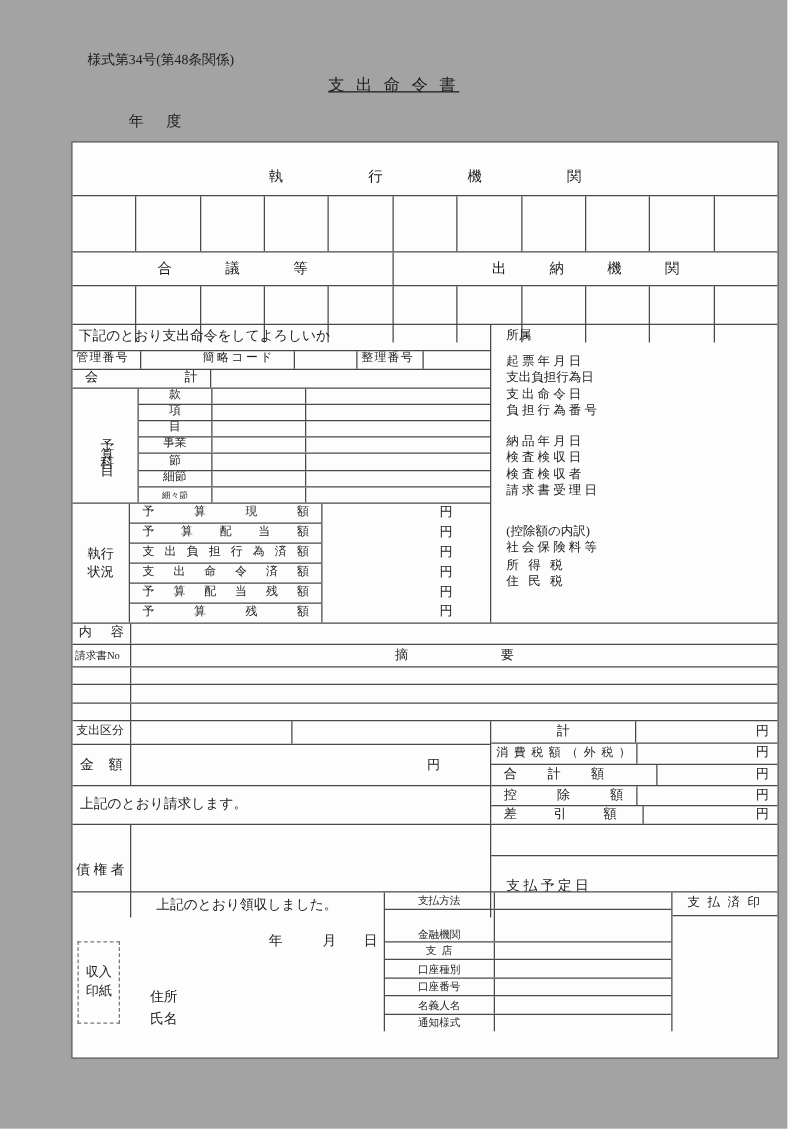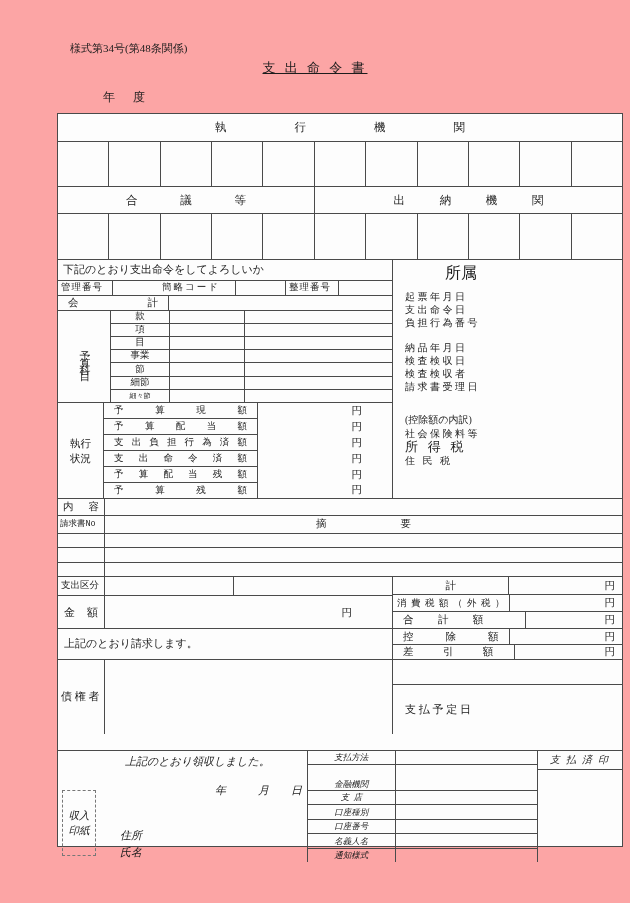--- a/index.html
+++ b/index.html
@@ -1,17 +1,17 @@
 <!DOCTYPE html>
 <html><head>
 <meta charset="utf-8">
 <style>
   :root{ --ln:#4a4a4a; --tx:#1c1c1c; }
   html,body{margin:0;padding:0;background:#e8e8e8;}
-  .sheet{position:relative;width:630px;height:903px;background:#fca5a5;margin:0 auto;
+  .sheet{position:relative;width:630px;height:903px;background:#a3a3a3;margin:0 auto;
          font-family:"Liberation Serif","DejaVu Serif",serif;color:var(--tx);
          font-size:10.5px;line-height:1.25;overflow:hidden;}
   .abs{position:absolute;}
   .r{display:flex;box-sizing:border-box;}
   .c{box-sizing:border-box;overflow:hidden;}
   .col{display:flex;flex-direction:column;box-sizing:border-box;}
   .bt{border-top:1px solid var(--ln);}
   .bl{border-left:1px solid var(--ln);}
   .bb{border-bottom:1px solid var(--ln);}
   .jy{text-align:justify;text-align-last:justify;}
@@ -31,21 +31,21 @@
 <body>
 
 <div class="sheet">
 
   <div class="abs" style="left:70px;top:42px;font-size:11px;">様式第34号(第48条関係)</div>
   <div class="abs ct" style="left:0;top:60px;width:630px;font-size:13px;letter-spacing:3px;text-decoration:underline;">支 出 命 令 書</div>
   <div class="abs pre" style="left:103px;top:90px;font-size:12px;letter-spacing:4px;">年  度</div>
 
   <div id="formbox">
 
-    <div class="sec" style="top:0;height:145px;">
+    <div class="sec" style="top:15px;height:145px;">
       <div class="r" style="height:27px;">
         <div class="c" style="width:100%;line-height:26px;">
             <span class="jy" style="display:block;width:250px;margin:0 auto;font-size:11.5px;">執行機関</span>
           </div>
       </div>
       <div class="r bt" style="height:45px;">
         <div class="c" style="flex:1"></div>
         <div class="c bl" style="flex:1"></div>
         <div class="c bl" style="flex:1"></div>
         <div class="c bl" style="flex:1"></div>
@@ -169,41 +169,42 @@
                 <span>円</span>
               </div>
             <div class="c yen" style="flex:1;padding-right:30px;">
                 <span>円</span>
               </div>
           </div>
         </div>
       </div>
 
       <div class="c bl" style="width:230px;padding-left:12px;">
-        <div style="padding-top:3px;font-size:16px;margin-bottom:7px;margin-left:40px;">所属</div>
+        <div style="padding-top:3px;font-size:10px;margin-bottom:7px;">所属</div>
         <div class="pre" style="font-size:10px;line-height:13px;">起 票 年 月 日</div>
+        <div class="pre" style="font-size:10px;line-height:13px;">支出負担行為日</div>
         <div class="pre" style="font-size:10px;line-height:13px;">支 出 命 令 日</div>
         <div class="pre" style="font-size:10px;line-height:13px;">負 担 行 為 番 号</div>
         <div class="pre" style="font-size:10px;line-height:13px;margin-top:12px;">納 品 年 月 日</div>
         <div class="pre" style="font-size:10px;line-height:13px;">検 査 検 収 日</div>
         <div class="pre" style="font-size:10px;line-height:13px;">検 査 検 収 者</div>
         <div class="pre" style="font-size:10px;line-height:13px;">請 求 書 受 理 日</div>
         <div class="pre" style="font-size:10px;line-height:13.5px;margin-top:20px;">(控除額の内訳)</div>
         <div class="pre" style="font-size:10px;line-height:13.5px;">社 会 保 険 料 等</div>
-        <div class="pre" style="font-size:13px;line-height:13.5px;">所   得   税</div>
+        <div class="pre" style="font-size:10px;line-height:13.5px;">所   得   税</div>
         <div class="pre" style="font-size:10px;line-height:13.5px;">住   民   税</div>
       </div>
     </div>
 
     <div class="sec bt col" style="top:384px;height:78px;">
       <div class="r" style="height:16px;">
         <div class="c jy" style="width:46px;padding:0 5px;line-height:15px;">内容</div>
         <div class="c bl" style="width:518px;"></div>
       </div>
-      <div class="r bt" style="height:18px;font-family:Liberation Mono, monospace;">
+      <div class="r bt" style="height:18px;">
         <div class="c vm xs" style="width:46px;padding-left:2px;">請求書No</div>
         <div class="c bl" style="width:518px;line-height:17px;">
             <span class="jy" style="display:block;width:95px;margin:0 auto;">摘要</span>
           </div>
       </div>
       <div class="r bt" style="height:15px;">
         <div class="c" style="width:46px;"></div>
         <div class="c bl" style="width:518px;"></div>
       </div>
       <div class="r bt" style="height:15px;">
@@ -269,21 +270,21 @@
       <div class="r" style="width:334px;">
         <div class="c vm pre" style="width:46px;padding-left:3px;font-size:11px;">債 権 者</div>
         <div class="c bl" style="width:288px;"></div>
       </div>
       <div class="col bl" style="width:230px;">
         <div class="c bb" style="height:25px;"></div>
         <div class="c vm pre" style="height:49px;padding-left:12px;font-size:11px;">支 払 予 定 日</div>
       </div>
     </div>
 
-    <div class="sec bt r" style="top:636px;height:112px;font-style:italic;">
+    <div class="sec bt r" style="top:599px;height:112px;">
 
       <div class="c" style="width:249px;position:relative;">
         <div class="abs" style="left:67px;top:4px;font-size:11px;">上記のとおり領収しました。</div>
         <div class="abs" style="left:157px;top:33px;font-size:11px;">年</div>
         <div class="abs" style="left:200px;top:33px;font-size:11px;">月</div>
         <div class="abs" style="left:233px;top:33px;font-size:11px;">日</div>
         <div class="abs" style="left:4px;top:39px;width:32px;height:64px;border:1px dashed #777;display:flex;align-items:center;justify-content:center;">
           <span class="ct" style="display:block;width:22px;word-break:break-all;line-height:15px;font-size:10.5px;">収入印紙</span>
         </div>
         <div class="abs" style="left:62px;top:78px;font-size:11px;">住所</div>

